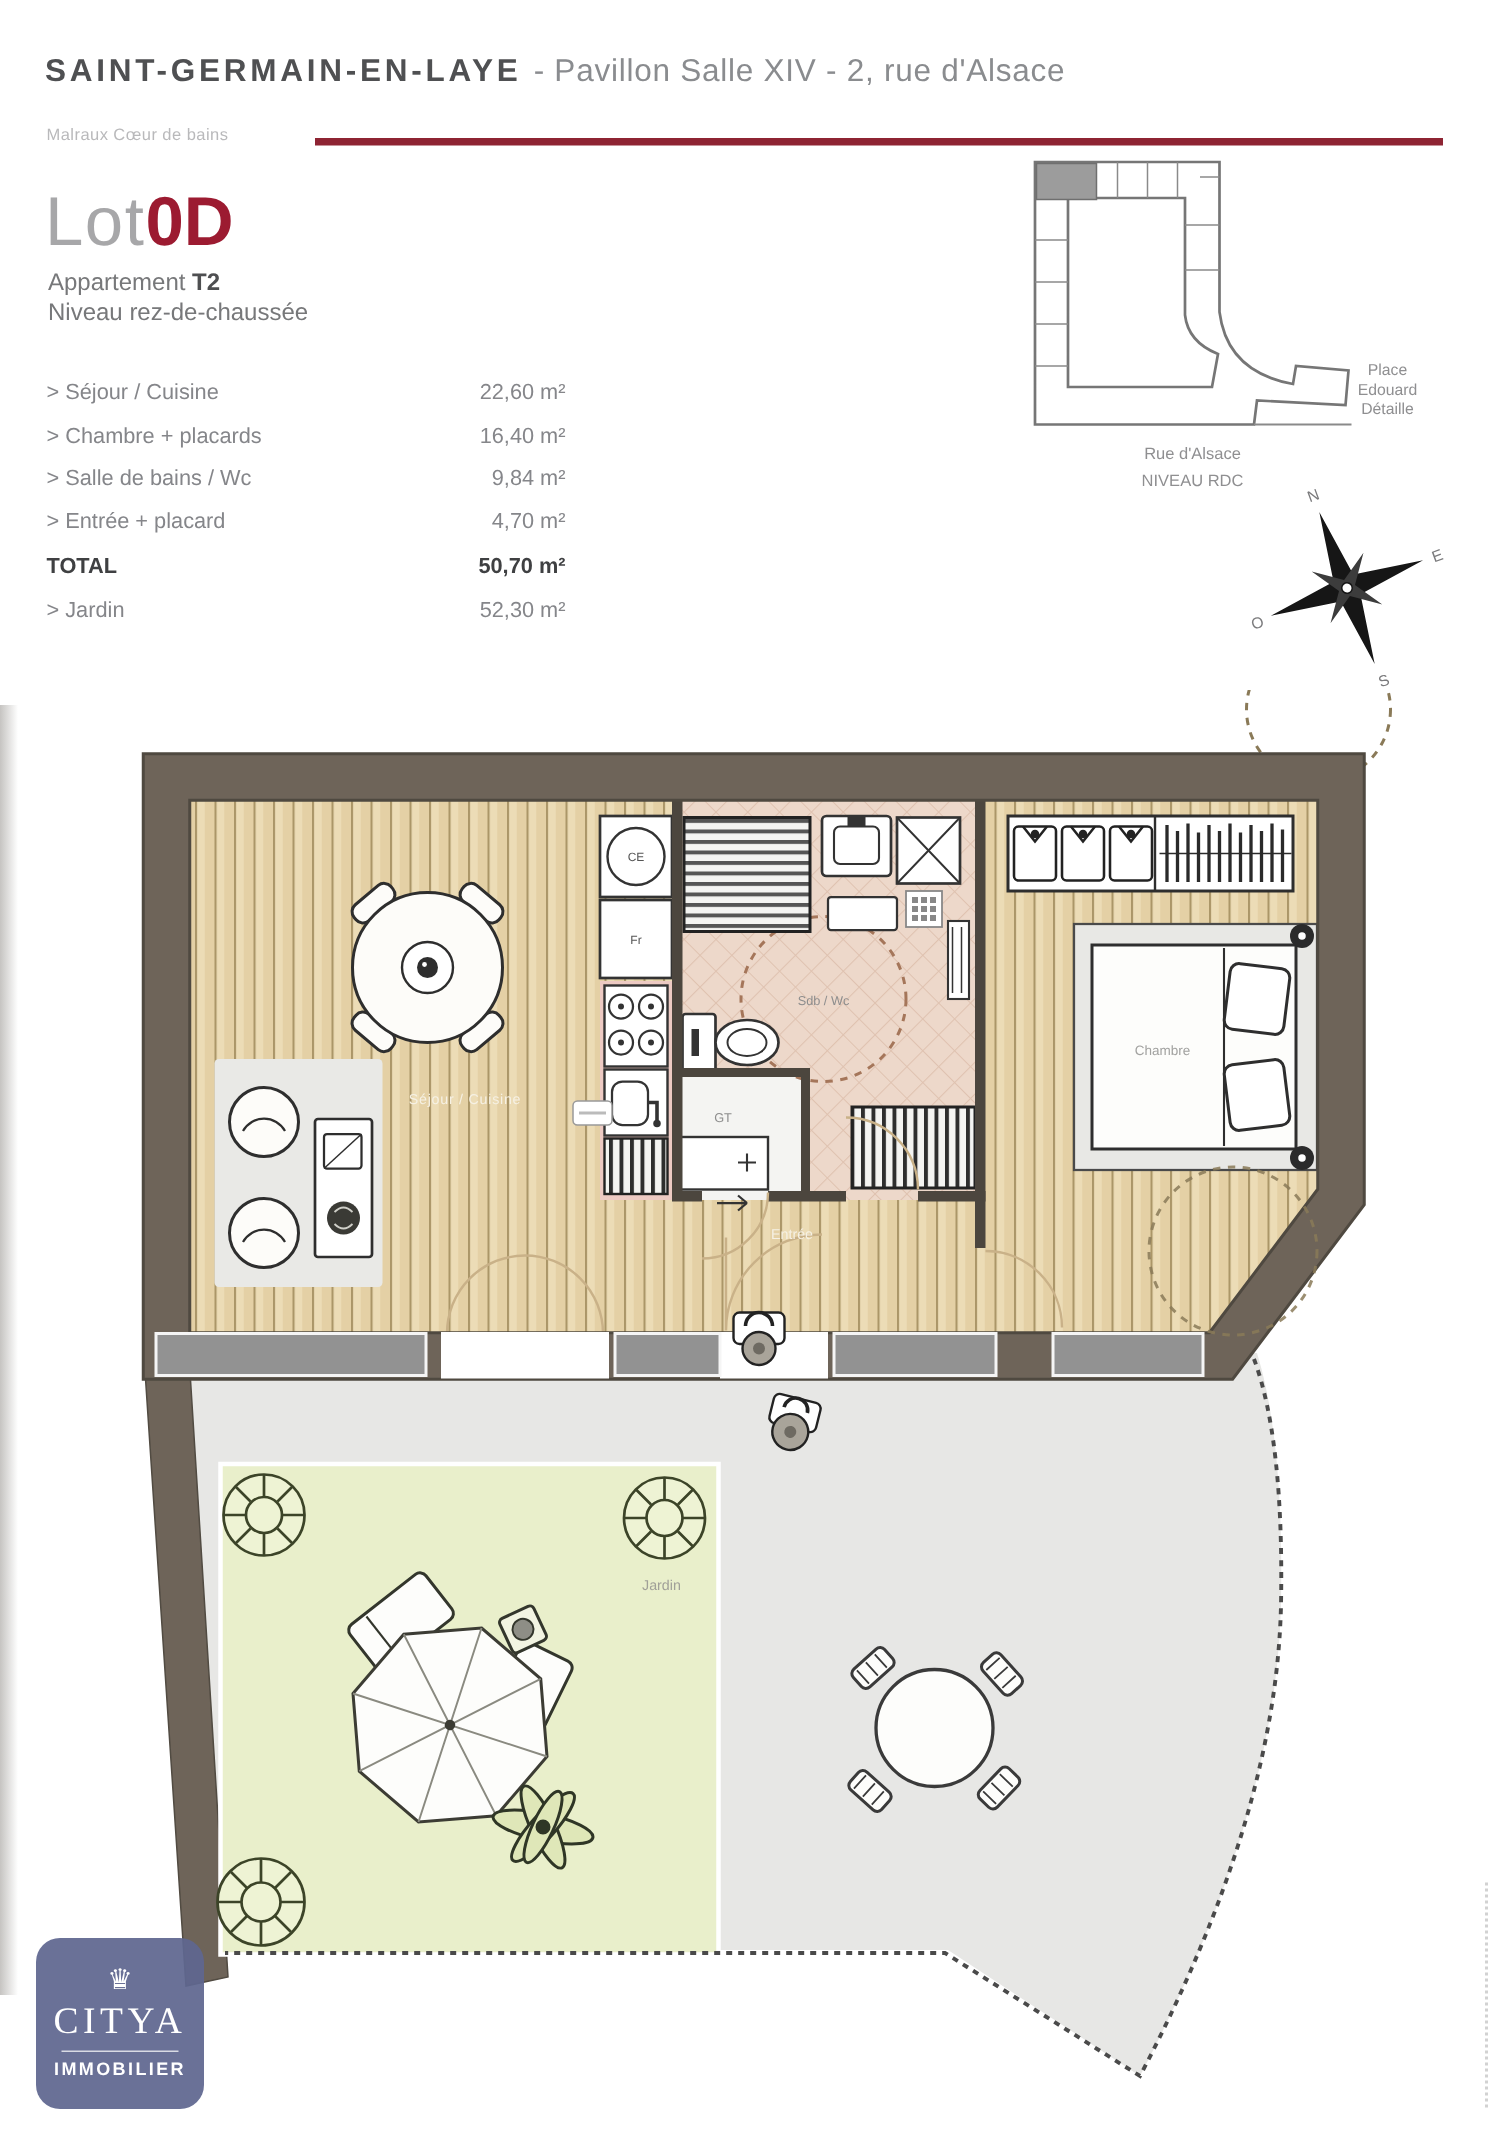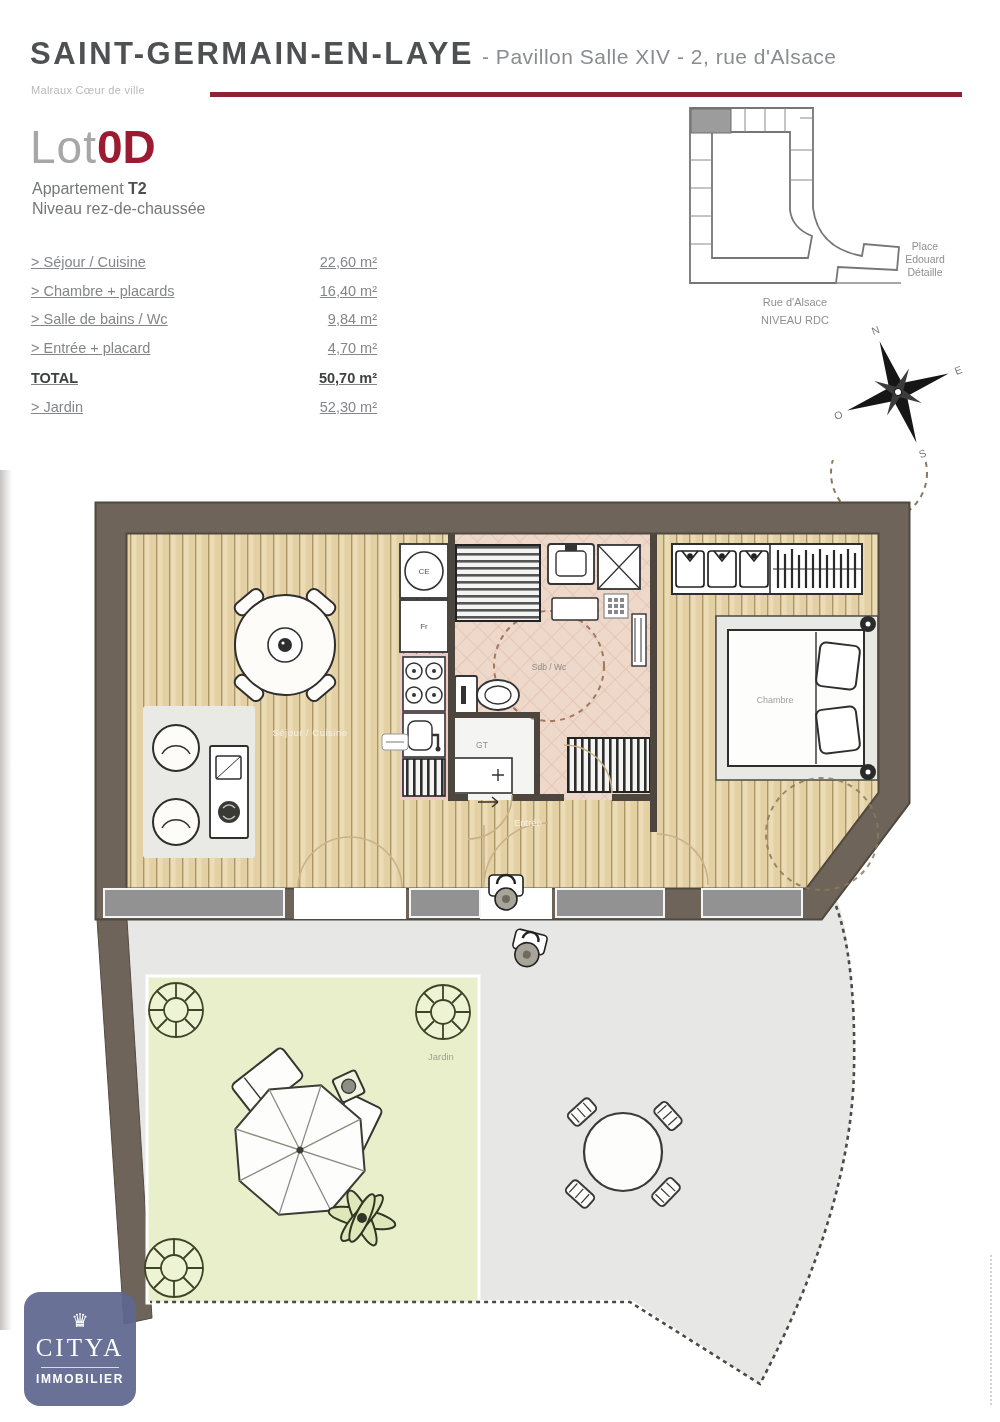--- a/index.html
+++ b/index.html
@@ -5,33 +5,33 @@
   html,body{margin:0;padding:0;}
   body{
     width:1000px;height:1422px;position:relative;overflow:hidden;
     background:#ffffff;
     font-family:"Liberation Sans", sans-serif;
     -webkit-font-smoothing:antialiased;
   }
   .abs{position:absolute;}
   
   .hdr{left:30px;top:36px;width:950px;white-space:nowrap;}
-  .hdr .city{font-size:31px;font-weight:bold;letter-spacing:2.5px;color:#4f5052;}
+  .hdr .city{font-size:21px;font-weight:bold;letter-spacing:2.5px;color:#4f5052;}
   .hdr .sub{font-size:21px;font-weight:400;letter-spacing:.5px;color:#8a8c8f;margin-left:8px;}
   .program{left:31px;top:84px;font-size:11px;color:#b9b9bb;letter-spacing:.3px;}
   .redline{left:210px;top:92px;width:752px;height:5px;background:#8e2433;}
   
   .lotline{left:30px;top:120px;white-space:nowrap;}
   .lotline .lot{font-size:46px;font-weight:400;color:#a7a7a9;letter-spacing:1px;}
   .lotline .num{font-size:46px;font-weight:bold;color:#9c1b31;}
   .apt{left:32px;top:180px;font-size:16px;color:#77787a;text-align:right;}
   .apt b{color:#4e4f51;}
   .lvl{left:32px;top:200px;font-size:16px;color:#77787a;}
   
-  .surf{left:31px;top:248px;width:346px;font-size:14.5px;color:#85868a;text-decoration:underline;}
+  .surf{left:31px;top:248px;width:346px;font-size:14.5px;color:#85868a;}
   .surf .row{display:flex;justify-content:space-between;height:28.5px;align-items:center;}
   .surf .row.total{font-weight:bold;color:#3f4042;height:31px;}
   
   .logo{
     left:24px;top:1292px;width:112px;height:114px;border-radius:16px;
     background:#5f6790;opacity:.93;color:#ffffff;text-align:center;
     display:flex;flex-direction:column;align-items:center;justify-content:center;
   }
   .logo .crown{font-size:19px;line-height:18px;}
   .logo .brand{font-family:"Liberation Serif", serif;font-size:25px;letter-spacing:3px;margin-top:4px;}
@@ -44,21 +44,21 @@
     border-right:2px dotted #d2d2d2;}
   svg{position:absolute;display:block;}
   text{font-family:"Liberation Sans", sans-serif;}
 </style>
 </head>
 <body>
 
 <div class="abs hdr">
   <span class="city">SAINT-GERMAIN-EN-LAYE</span><span class="sub">- Pavillon Salle XIV - 2, rue d'Alsace</span>
 </div>
-<div class="abs program">Malraux Cœur de ville</div>
+<div class="abs program">Malraux Cœur de bains</div>
 <div class="abs redline"></div>
 
 <div class="abs lotline">
   <span class="lot">Lot</span><span class="num">0D</span>
 </div>
 <div class="abs apt">
   <span>Appartement</span> <b>T2</b>
 </div>
 <div class="abs lvl">Niveau rez-de-chaussée</div>
 

